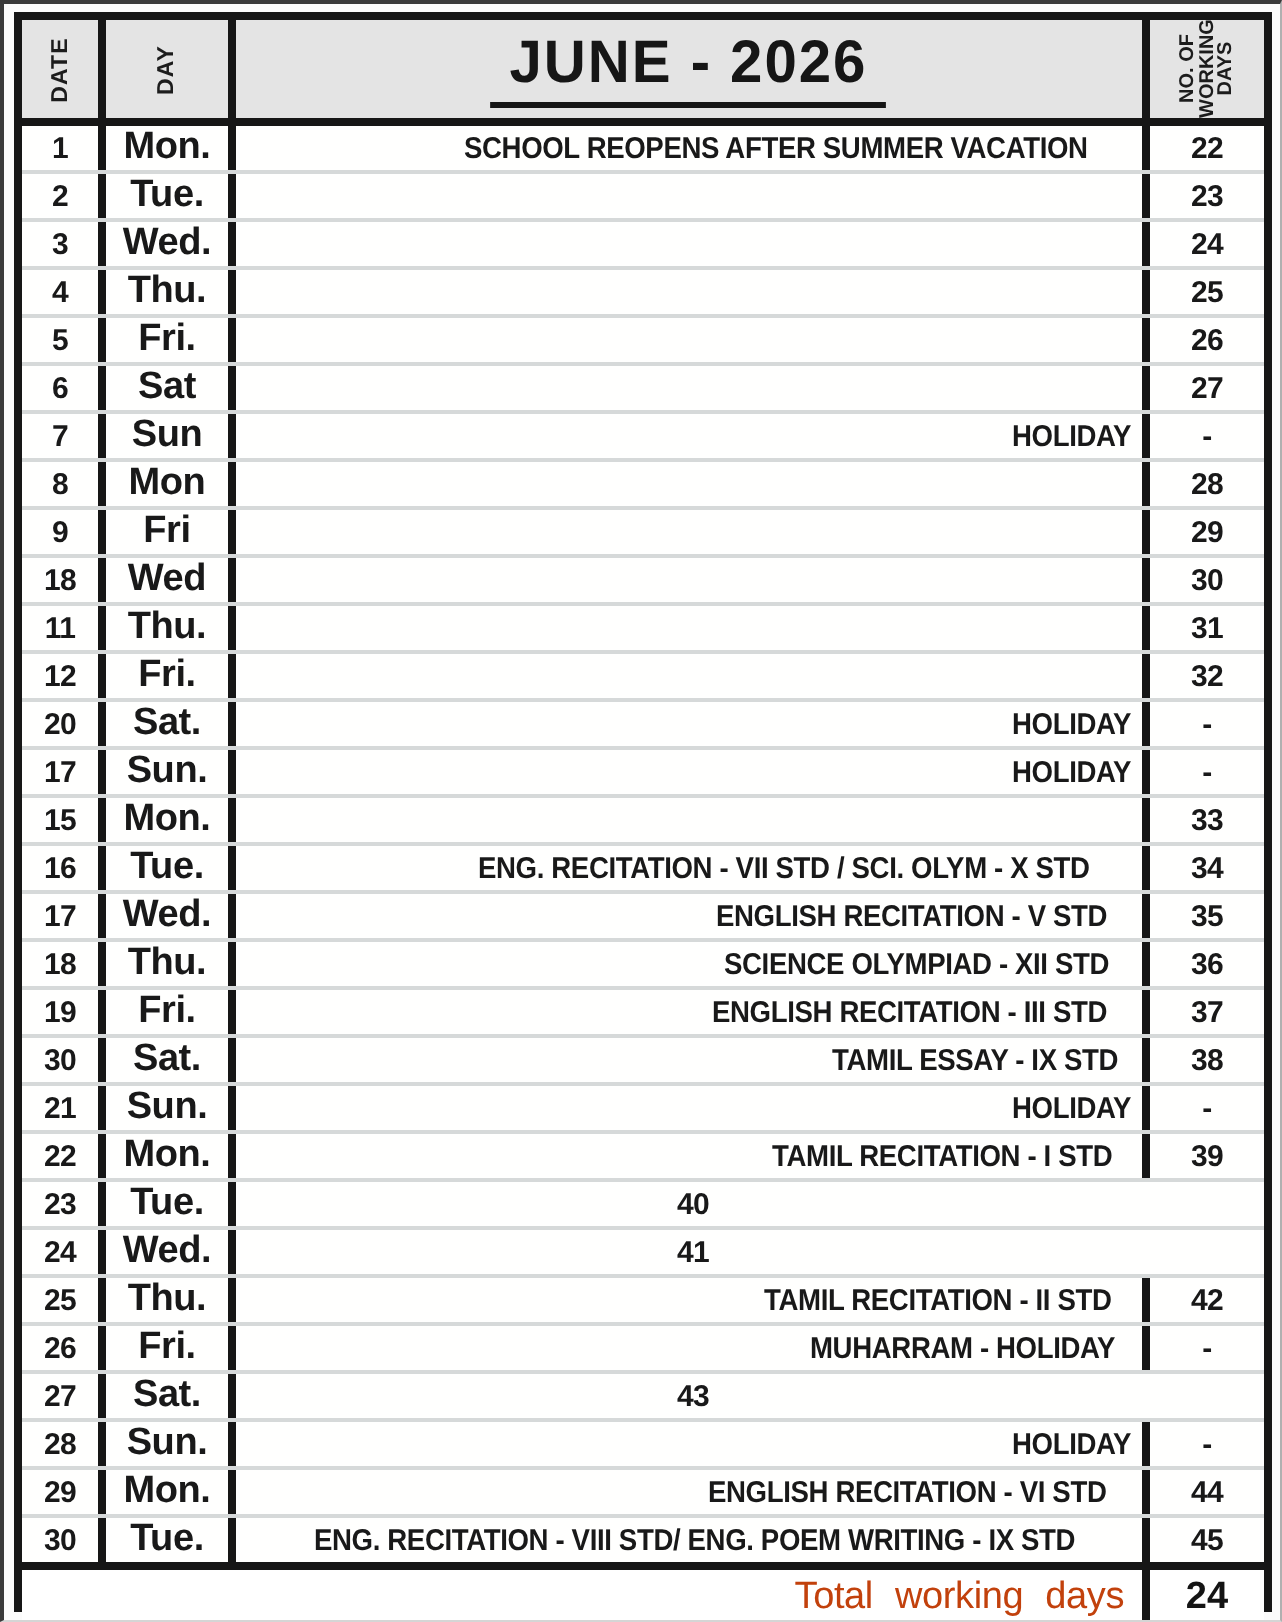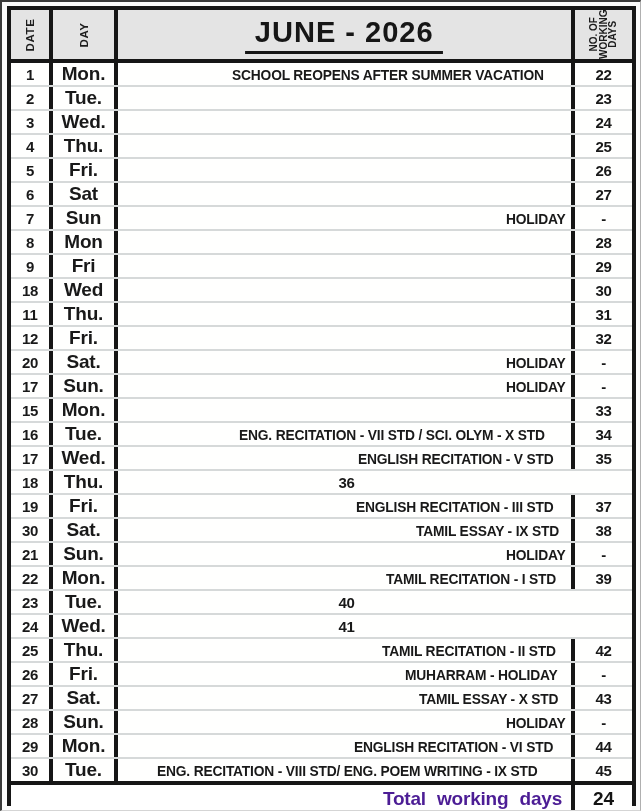--- a/index.html
+++ b/index.html
@@ -122,22 +122,22 @@
     grid-template-columns: 1fr 57px;
     border-top: 4px solid #161616;
     background: #ffffff;
   }
   .foot-label {
     display: flex;
     align-items: center;
     justify-content: flex-end;
     padding-right: 9px;
     font-size: 19px;
-    font-weight: 700;
-    color: #4c1d95;
+    font-weight: 400;
+    color: #c2410c;
     word-spacing: 6px;
     letter-spacing: -0.2px;
     border-right: 4px solid #161616;
   }
   .foot-value {
     display: flex;
     align-items: center;
     justify-content: center;
     font-size: 19px;
     font-weight: 700;
@@ -302,20 +302,23 @@
           <div class="cell c-date">17</div>
           <div class="cell c-day">Wed.</div>
           <div class="cell c-event">
             <span class="ev">ENGLISH RECITATION - V STD</span>
           </div>
           <div class="cell c-wd">35</div>
         </div>
         <div class="trow">
           <div class="cell c-date">18</div>
           <div class="cell c-day">Thu.</div>
+          <div class="cell c-event">
+            <span class="ev">SCIENCE OLYMPIAD - XII STD</span>
+          </div>
           <div class="cell c-wd">36</div>
         </div>
         <div class="trow">
           <div class="cell c-date">19</div>
           <div class="cell c-day">Fri.</div>
           <div class="cell c-event">
             <span class="ev">ENGLISH RECITATION - III STD</span>
           </div>
           <div class="cell c-wd">37</div>
         </div>
@@ -365,23 +368,20 @@
           <div class="cell c-date">26</div>
           <div class="cell c-day">Fri.</div>
           <div class="cell c-event">
             <span class="ev">MUHARRAM - HOLIDAY</span>
           </div>
           <div class="cell c-wd">-</div>
         </div>
         <div class="trow">
           <div class="cell c-date">27</div>
           <div class="cell c-day">Sat.</div>
-          <div class="cell c-event">
-            <span class="ev">TAMIL ESSAY - X STD</span>
-          </div>
           <div class="cell c-wd">43</div>
         </div>
         <div class="trow">
           <div class="cell c-date">28</div>
           <div class="cell c-day">Sun.</div>
           <div class="cell c-event">
             <span class="ev">HOLIDAY</span>
           </div>
           <div class="cell c-wd">-</div>
         </div>

